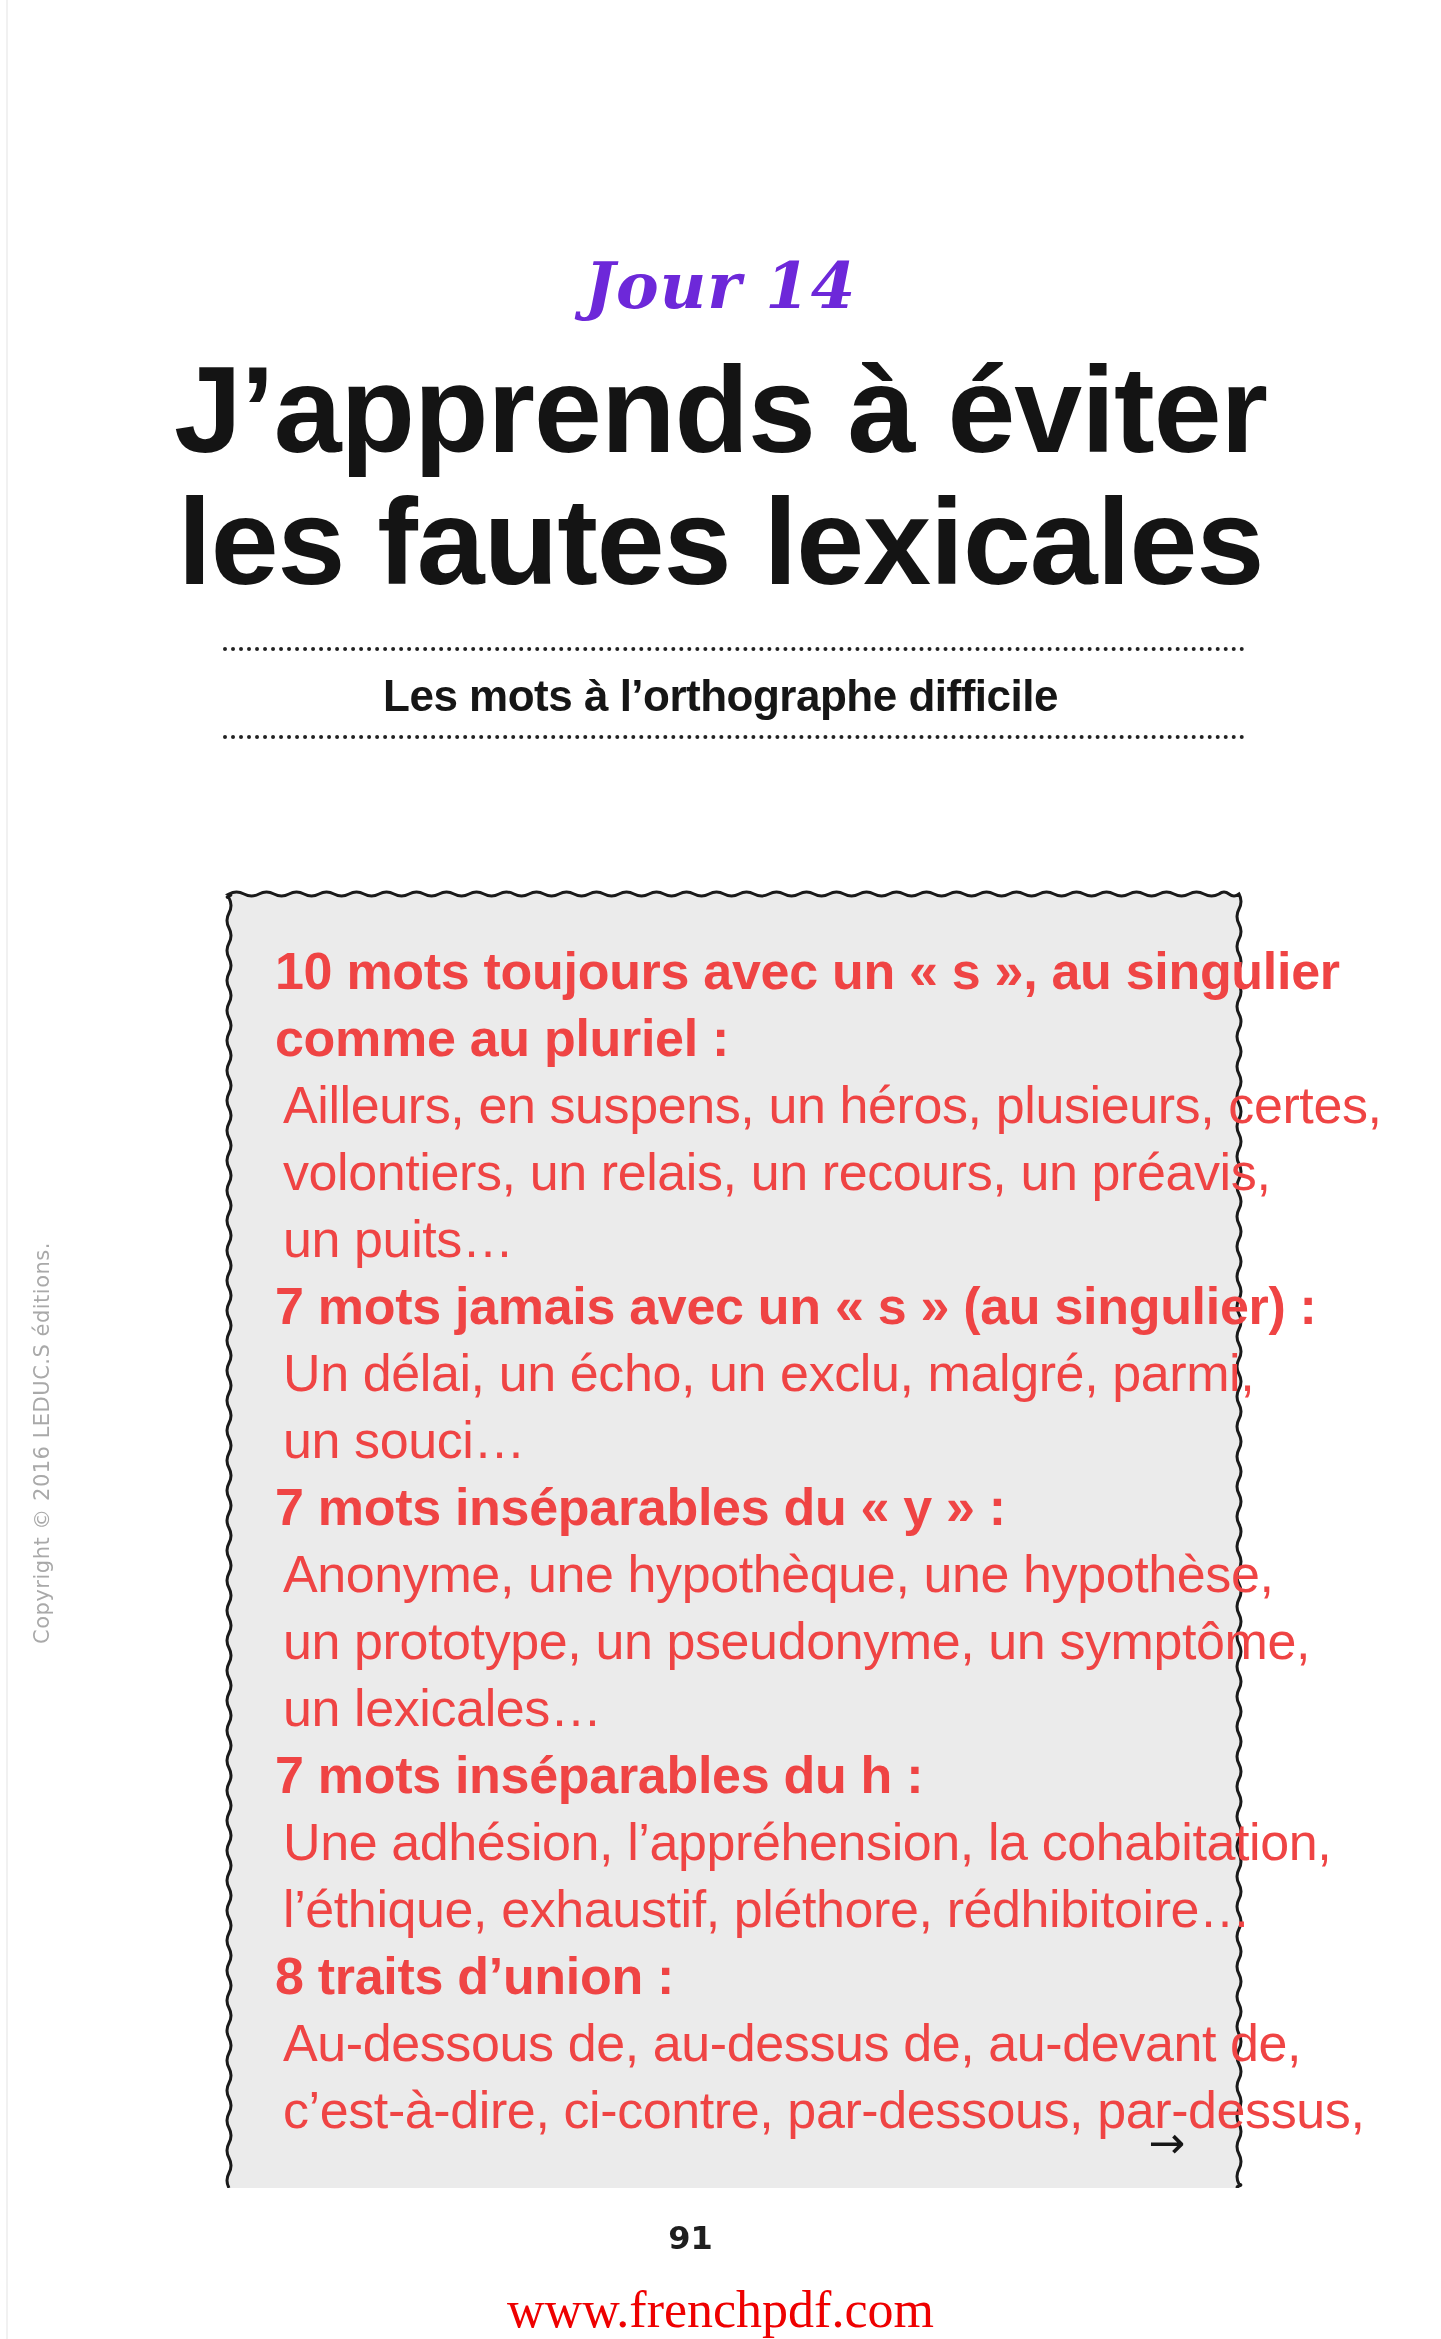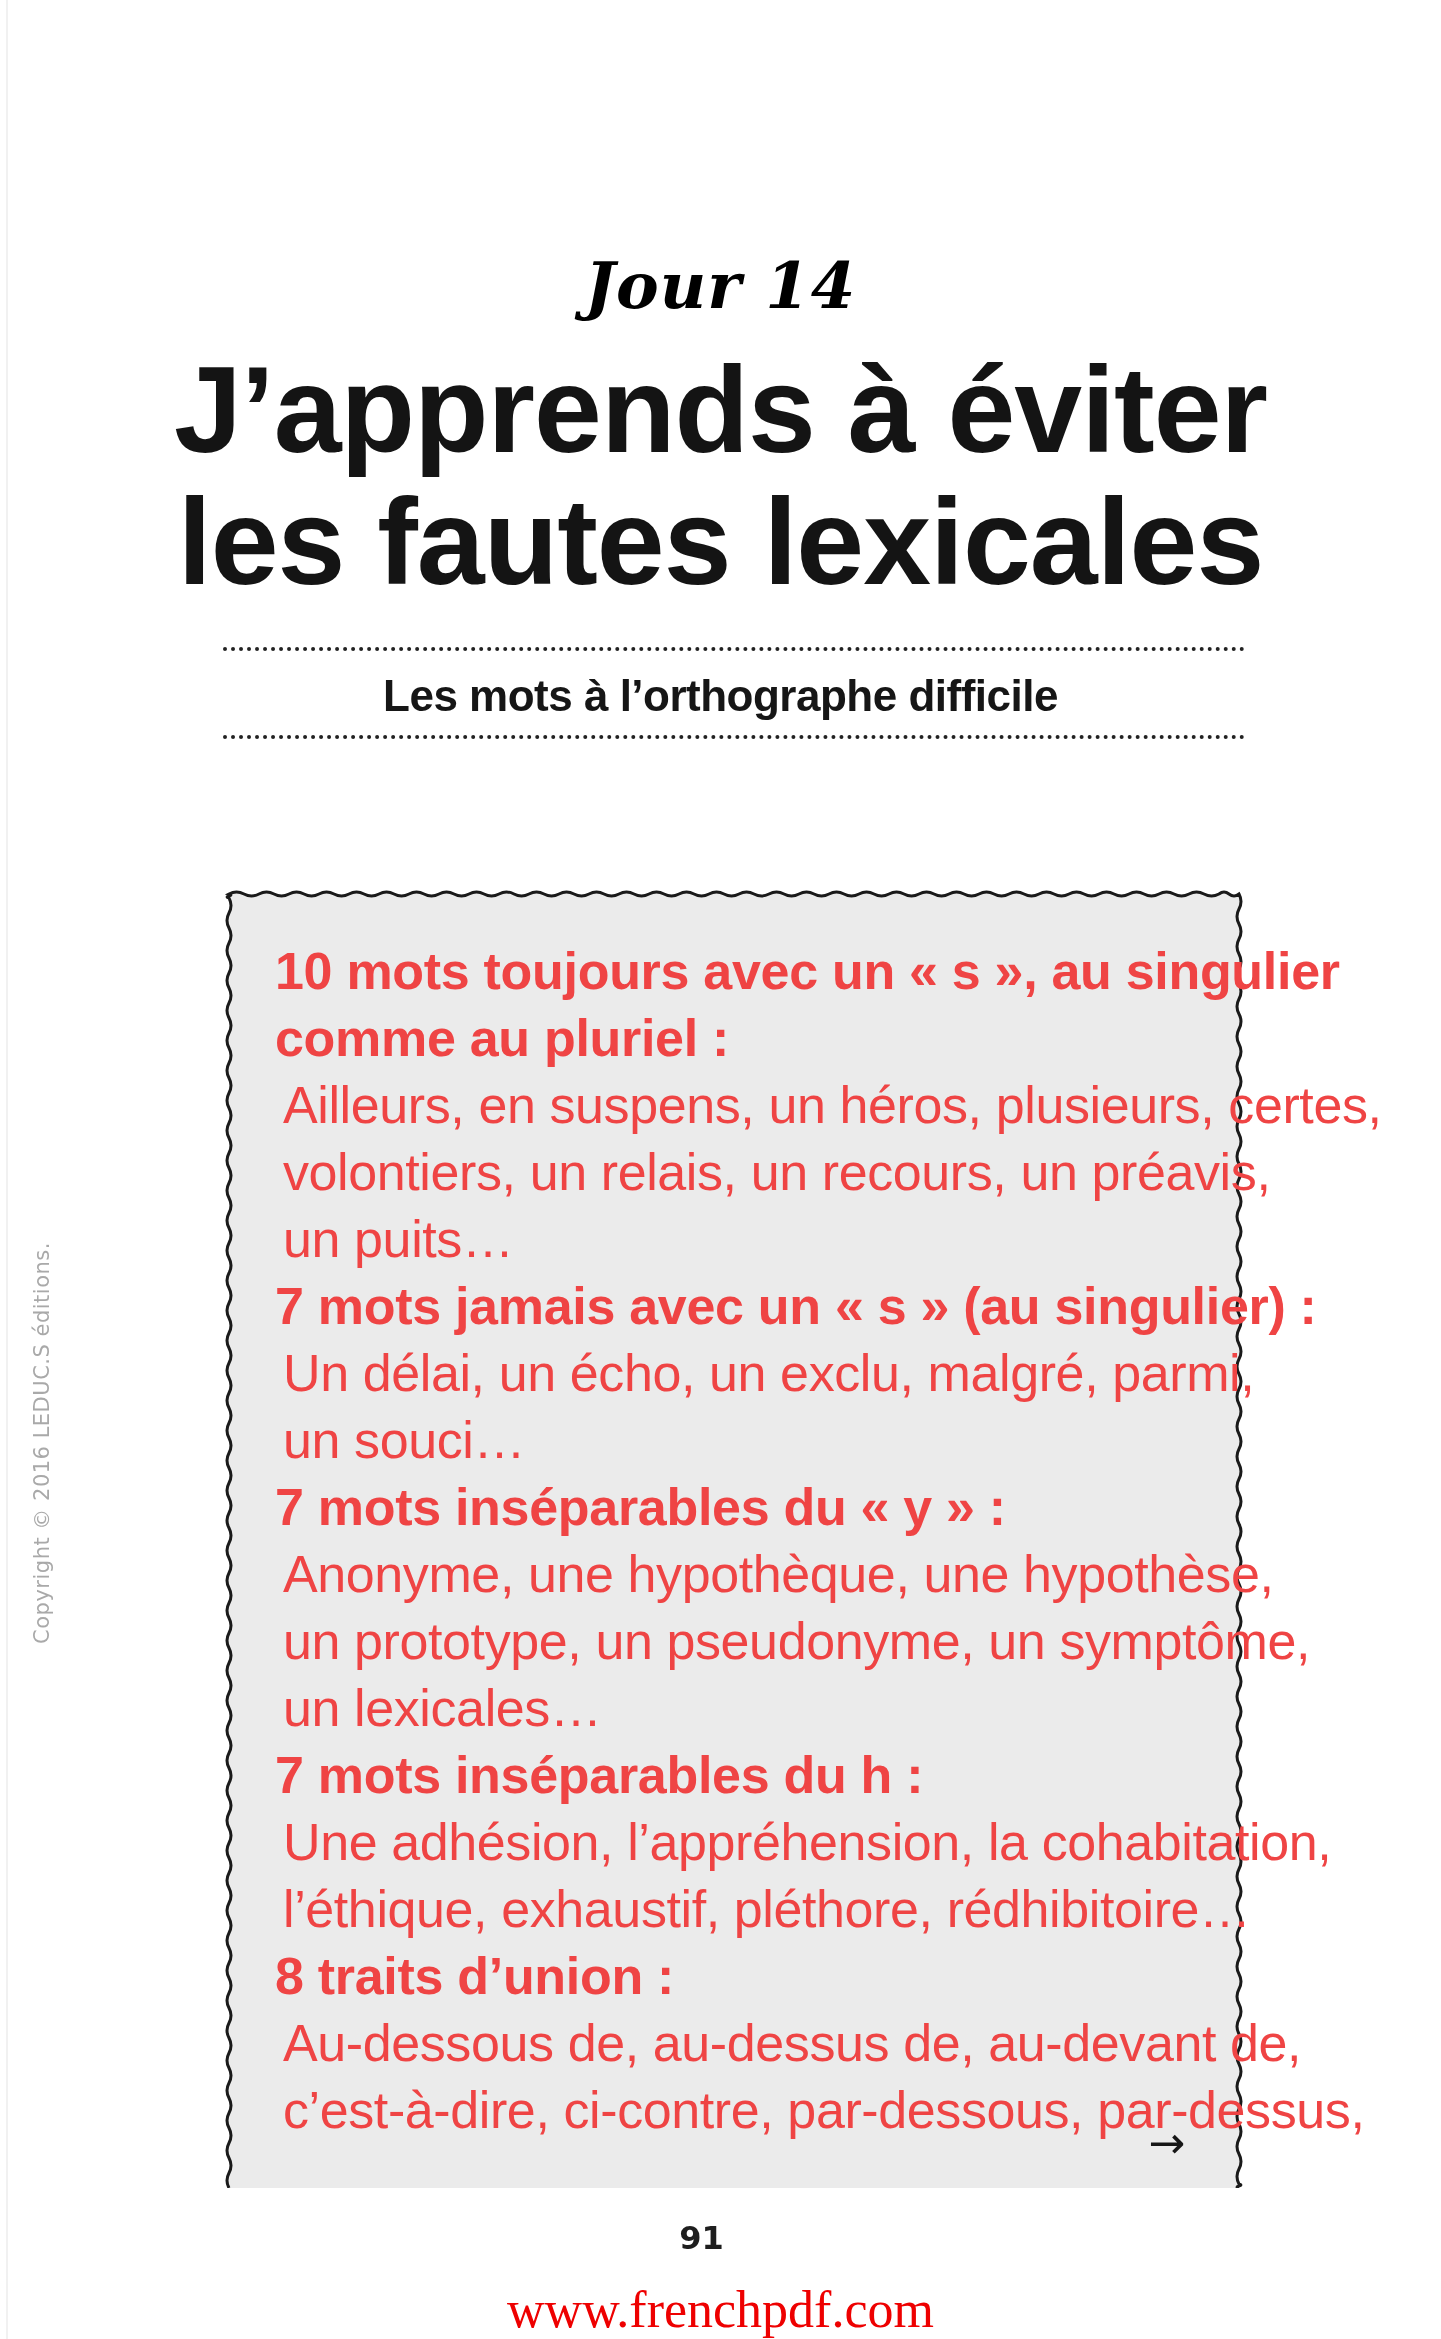--- a/index.html
+++ b/index.html
@@ -1,31 +1,31 @@
 <!DOCTYPE html>
 <html><head>
 <meta charset="utf-8">
 <style>
   html, body { margin: 0; padding: 0; background: #ffffff; }
   body { width: 1441px; height: 2339px; position: relative; overflow: hidden; font-family: "Liberation Sans", sans-serif; color: #1a1a1a; }
   .edge { position: absolute; left: 6px; top: 0; width: 2px; height: 2339px; background: #f1f1f1; }
   .copyright { position: absolute; left: 42px; top: 1443px; transform: translate(-50%, -50%) rotate(-90deg); white-space: nowrap; font-family: "DejaVu Sans", sans-serif; font-size: 21px; color: #a9a9a9; letter-spacing: 0.5px; }
-  .jour { position: absolute; left: 0; width: 1441px; top: 246px; text-align: center; font-family: "DejaVu Serif", serif; font-weight: bold; font-style: italic; font-size: 64px; line-height: 80px; color: #000000; letter-spacing: 1px; }
+  .jour { position: absolute; left: 0; width: 1441px; top: 246px; text-align: center; font-family: "DejaVu Serif", serif; font-weight: bold; font-style: italic; font-size: 64px; line-height: 80px; color: #6d28d9; letter-spacing: 1px; }
   .title { position: absolute; left: 0; width: 1441px; text-align: center; font-family: "Liberation Sans", sans-serif; font-weight: bold; font-size: 122px; color: #141414; letter-spacing: -1px; }
   .title.l1 { top: 340px; line-height: 140px; }
   .title.l2 { top: 472px; line-height: 140px; }
   .dots { position: absolute; left: 223px; width: 1022px; height: 0; border-top: 4px dotted #222; }
   .subtitle { position: absolute; left: 0; width: 1441px; top: 668px; text-align: center; font-family: "Liberation Sans", sans-serif; font-weight: bold; font-size: 44px; line-height: 56px; color: #161616; letter-spacing: -0.5px; }
   .box { position: absolute; left: 223px; top: 888px; width: 1022px; height: 1300px; }
   .box svg { position: absolute; left: 0; top: 0; }
   .content { position: absolute; left: 52px; top: 50px; width: 930px; font-family: "Liberation Sans", sans-serif; font-size: 52px; line-height: 67px; color: #ef4444; }
   .content .h { font-weight: bold; white-space: nowrap; letter-spacing: -0.3px; }
   .content .t { font-weight: normal; white-space: nowrap; letter-spacing: -0.4px; margin-left: 8px; }
   .arrow { position: absolute; right: 60px; bottom: 20px; font-size: 44px; line-height: 50px; color: #161616; font-family: "DejaVu Sans", sans-serif; }
-  .pagenum { position: absolute; left: 0; width: 1381px; top: 2218px; text-align: center; font-family: "DejaVu Sans", sans-serif; font-weight: bold; font-size: 32px; line-height: 40px; color: #1e1e1e; padding-left: 11px; }
+  .pagenum { position: absolute; left: 0; width: 1381px; top: 2218px; text-align: center; font-family: "DejaVu Sans", sans-serif; font-weight: bold; font-size: 32px; line-height: 40px; color: #1e1e1e; }
   .url { position: absolute; left: 0; width: 1441px; top: 2280px; text-align: center; font-family: Liberation Serif, serif; font-size: 52px; line-height: 60px; color: #ee0000; }
 </style>
 </head>
 <body>
 
 <div class="edge"></div>
 
 <div class="copyright">Copyright © 2016 LEDUC.S éditions.</div>
 
 <div class="jour">Jour 14</div>

